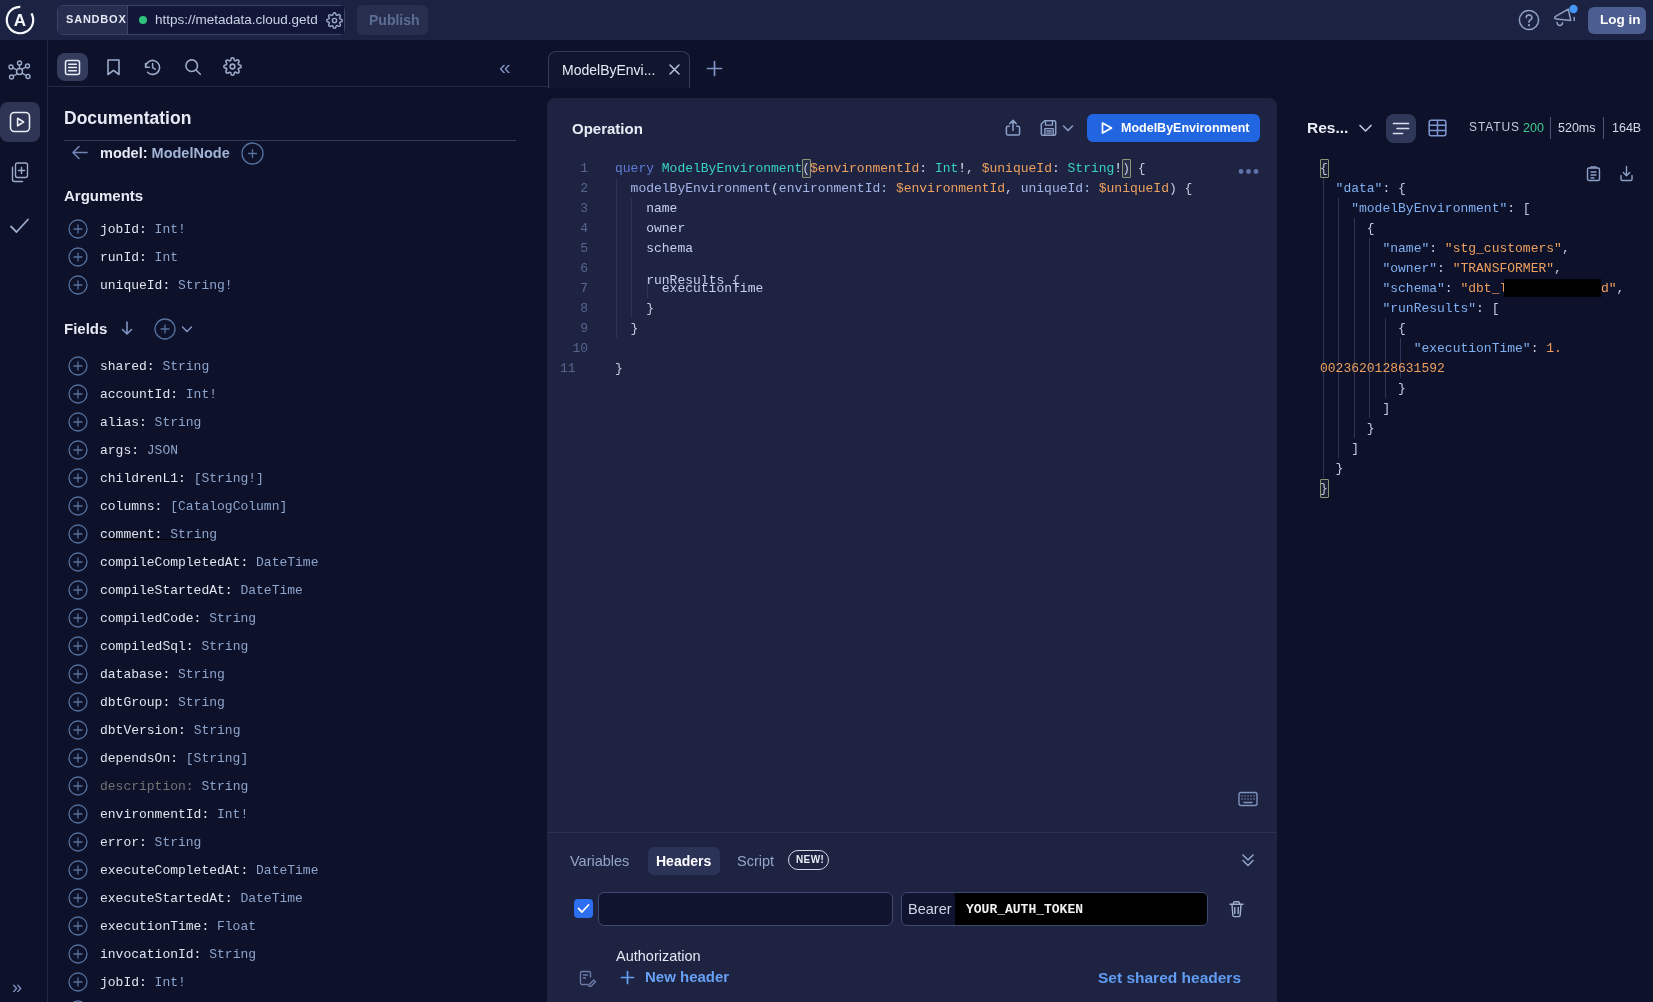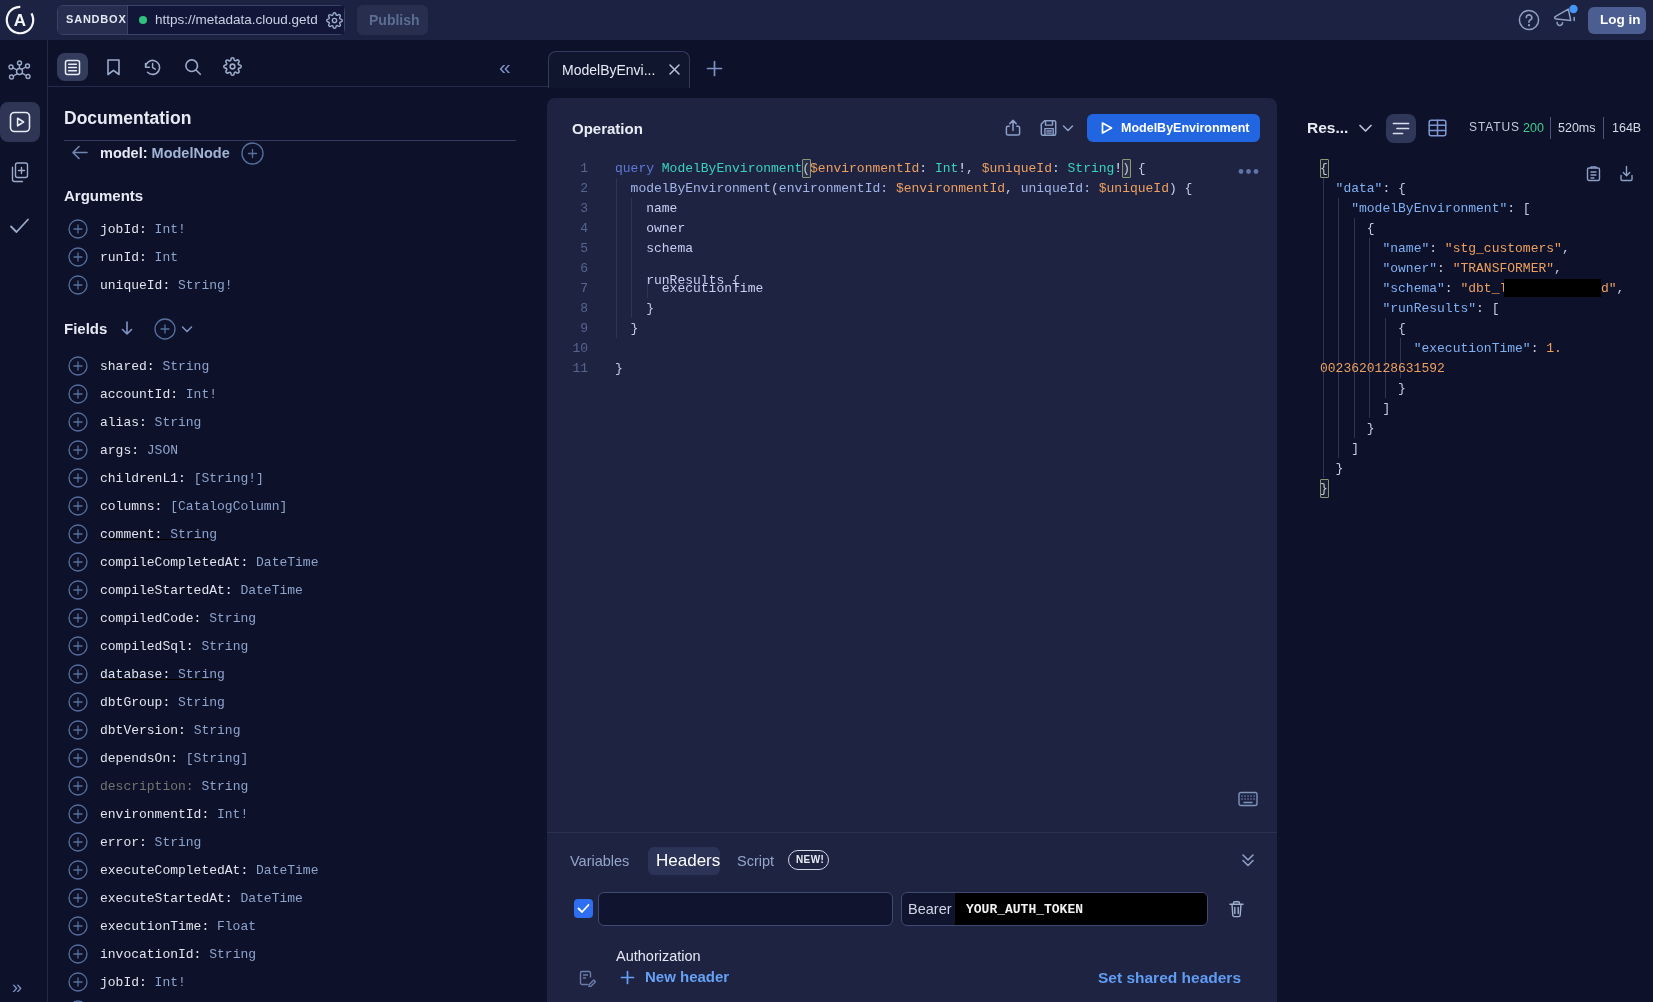--- a/index.html
+++ b/index.html
@@ -239,21 +239,21 @@
       <path d="M10 6v8M6 10h8" stroke="#54719f" stroke-width="1.3" stroke-linecap="round" stroke-linejoin="round"></path>
     </svg>
   </div>
 <div class="a" style="left:100px;top:636px;"><span class="mono" style="color:#dfe4ee">compiledSql:</span><span class="mono" style="color:#8da4cd"> String</span></div>
 <div class="a" style="left:68px;top:664px;width:20px;height:20px;">
     <svg width="20" height="20" viewBox="0 0 20 20" fill="none">
       <circle cx="10" cy="10" r="9" stroke="#54719f" stroke-width="1.3" stroke-linecap="round" stroke-linejoin="round"></circle>
       <path d="M10 6v8M6 10h8" stroke="#54719f" stroke-width="1.3" stroke-linecap="round" stroke-linejoin="round"></path>
     </svg>
   </div>
-<div class="a" style="left:100px;top:664px;text-decoration:underline;"><span class="mono" style="color:#dfe4ee">database:</span><span class="mono" style="color:#8da4cd"> String</span></div>
+<div class="a" style="left:100px;top:664px;"><span class="mono" style="color:#dfe4ee">database:</span><span class="mono" style="color:#8da4cd"> String</span></div>
 <div class="a" style="left:68px;top:692px;width:20px;height:20px;">
     <svg width="20" height="20" viewBox="0 0 20 20" fill="none">
       <circle cx="10" cy="10" r="9" stroke="#54719f" stroke-width="1.3" stroke-linecap="round" stroke-linejoin="round"></circle>
       <path d="M10 6v8M6 10h8" stroke="#54719f" stroke-width="1.3" stroke-linecap="round" stroke-linejoin="round"></path>
     </svg>
   </div>
 <div class="a" style="left:100px;top:692px;"><span class="mono" style="color:#dfe4ee">dbtGroup:</span><span class="mono" style="color:#8da4cd"> String</span></div>
 <div class="a" style="left:68px;top:720px;width:20px;height:20px;">
     <svg width="20" height="20" viewBox="0 0 20 20" fill="none">
       <circle cx="10" cy="10" r="9" stroke="#54719f" stroke-width="1.3" stroke-linecap="round" stroke-linejoin="round"></circle>
@@ -387,41 +387,41 @@
 <div class="a" style="left:560px;top:258px;width:28px;text-align:right;"><span class="mono" style="color:#56648e">6</span></div>
 <div class="a" style="left:615px;top:258px;margin-top:12px;"><span class="mono">    <span style="color:#c6cff2">runResults </span><span style="color:#c3cbe0">{</span></span></div>
 <div class="a" style="left:560px;top:278px;width:28px;text-align:right;"><span class="mono" style="color:#56648e">7</span></div>
 <div class="a" style="left:615px;top:278px;"><span class="mono">      <span style="color:#c6cff2">executionTime</span></span></div>
 <div class="a" style="left:560px;top:298px;width:28px;text-align:right;"><span class="mono" style="color:#56648e">8</span></div>
 <div class="a" style="left:615px;top:298px;"><span class="mono">    <span style="color:#c3cbe0">}</span></span></div>
 <div class="a" style="left:560px;top:318px;width:28px;text-align:right;"><span class="mono" style="color:#56648e">9</span></div>
 <div class="a" style="left:615px;top:318px;"><span class="mono">  <span style="color:#c3cbe0">}</span></span></div>
 <div class="a" style="left:560px;top:338px;width:28px;text-align:right;"><span class="mono" style="color:#56648e">10</span></div>
 <div class="a" style="left:615px;top:338px;"><span class="mono"></span></div>
-<div class="a" style="left:560px;top:358px;width:28px;text-align:right;"><span class="mono" style="color:#56648e">11</span></div>
+<div class="a" style="left:560px;top:358px;width:28px;"><span class="mono" style="color:#56648e">11</span></div>
 <div class="a" style="left:615px;top:358px;"><span class="mono"><span style="color:#c3cbe0">}</span></span></div>
 <div class="a" style="left:801.7px;top:159px;width:9px;height:19px;border:1px solid #8a9878;background:rgba(150,170,130,0.10);border-radius:1px;"></div>
 <div class="a" style="left:1121.5px;top:159px;width:9px;height:19px;border:1px solid #8a9878;background:rgba(150,170,130,0.10);border-radius:1px;"></div>
 <div class="a" style="left:1238px;top:168px;width:21px;height:7px;">
     <svg width="21" height="7" viewBox="0 0 21 7" fill="none">
       <circle cx="3" cy="3.5" r="2.4" fill="#5f74a8"></circle>
       <circle cx="10.5" cy="3.5" r="2.4" fill="#5f74a8"></circle>
       <circle cx="18" cy="3.5" r="2.4" fill="#5f74a8"></circle>
     </svg>
   </div>
 <div class="a" style="left:1238px;top:791px;width:20px;height:16px;">
     <svg width="20" height="16" viewBox="0 0 20 16" fill="none">
       <rect x="1" y="1.5" width="18" height="13" rx="2" stroke="#7e92bc" stroke-width="1.4" stroke-linecap="round" stroke-linejoin="round"></rect>
       <path d="M4 5h.1M7 5h.1M10 5h.1M13 5h.1M16 5h.1M4 8h.1M7 8h.1M10 8h.1M13 8h.1M16 8h.1M6 11.5h8" stroke="#7e92bc" stroke-width="1.4" stroke-linecap="round" stroke-linejoin="round"></path>
     </svg>
   </div>
 <div class="a" style="left:547px;top:832px;width:730px;height:1px;background:#2a3150;"></div>
 <div class="a" style="left:570px;top:850.56px;font-size:14.5px;color:#93a5c8;line-height:20.88px;">Variables</div>
 <div class="a" style="left:648px;top:847px;width:72px;height:28px;background:#2b3357;border-radius:6px;"></div>
-<div class="a" style="left:656px;top:850.56px;font-size:17px;color:#fff;line-height:20.88px;font-weight:400;">Headers</div>
+<div class="a" style="left:656px;top:850.56px;font-size:14px;color:#fff;line-height:20.88px;font-weight:700;">Headers</div>
 <div class="a" style="left:737px;top:850.56px;font-size:14.5px;color:#93a5c8;line-height:20.88px;">Script</div>
 <div class="a" style="left:788px;top:850px;width:41px;height:20px;border:1.5px solid #cfd6e4;border-radius:10px;"></div>
 <div class="a" style="left:796px;top:852.8px;font-size:10px;color:#e8ecf4;line-height:14.4px;font-weight:700;letter-spacing:0.4px;">NEW!</div>
 <div class="a" style="left:1241px;top:853px;width:14px;height:15px;">
     <svg width="14" height="15" viewBox="0 0 14 15" fill="none">
       <path d="M2 2l5 5 5-5M2 7.5l5 5 5-5" stroke="#8ca0c8" stroke-width="1.6" stroke-linecap="round" stroke-linejoin="round"></path>
     </svg>
   </div>
 <div class="a" style="left:574px;top:899px;width:19px;height:19px;background:#2d6ff0;border-radius:4px;"></div>
 <div class="a" style="left:577px;top:903px;width:13px;height:11px;">

